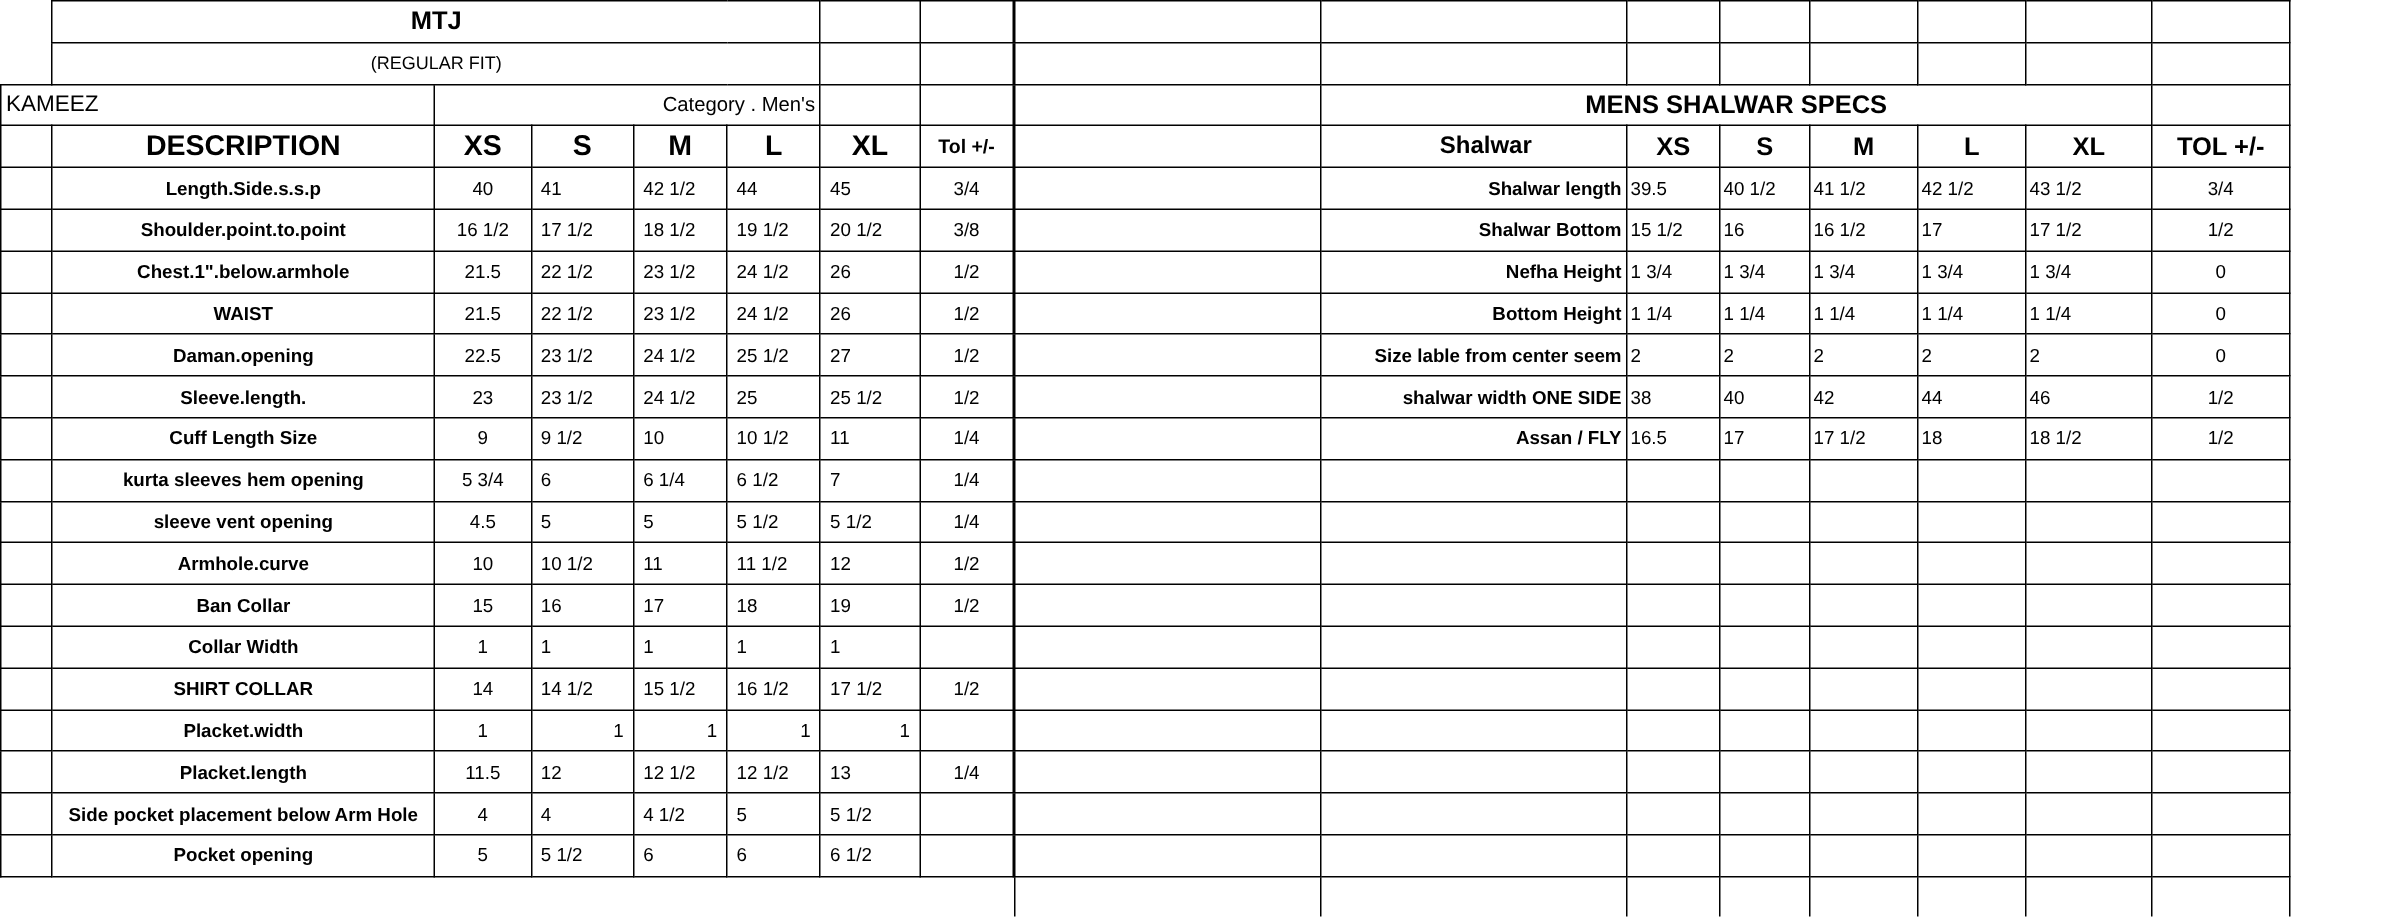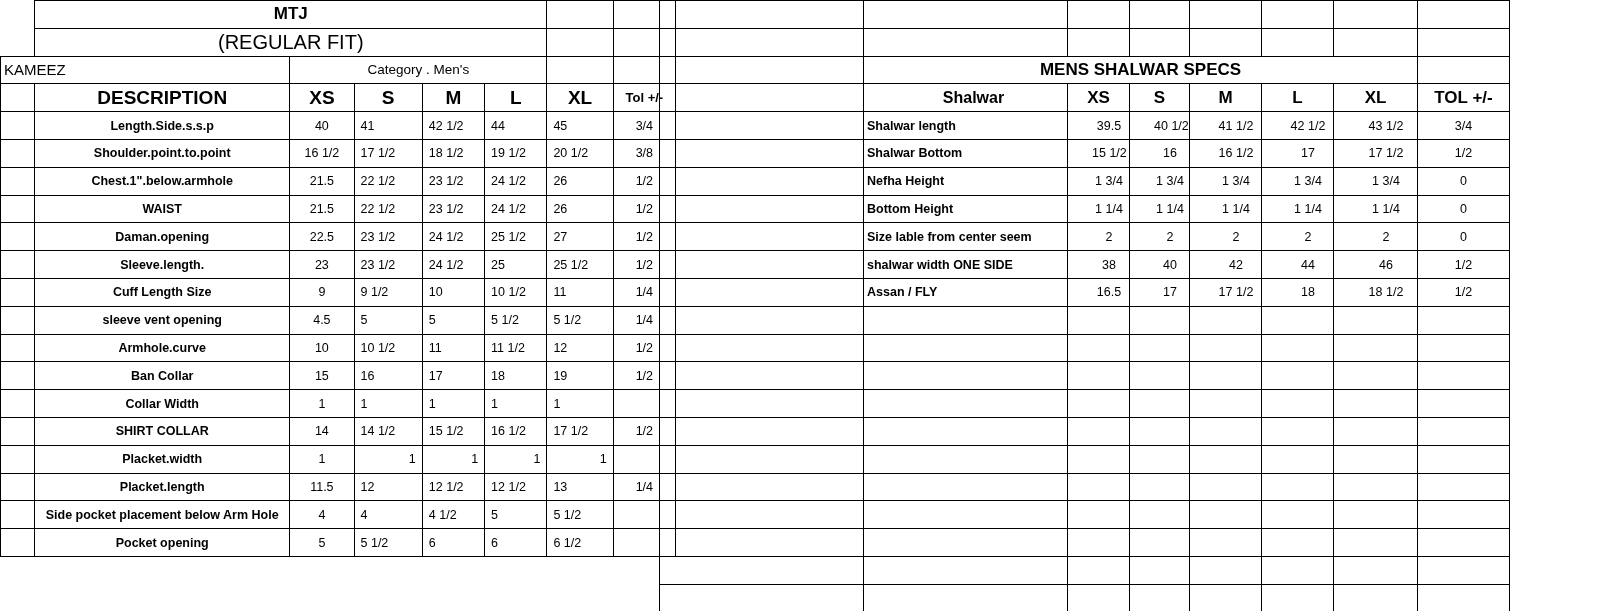--- a/index.html
+++ b/index.html
@@ -50,28 +50,28 @@
   .c-xl      { width: 66px; }
   .c-tol     { width: 62px; }
 
   .title-main {
     text-align: center;
     font-weight: bold;
     font-size: 17px;
   }
   .title-sub {
     text-align: center;
-    font-size: 20px;
+    font-size: 12px;
   }
   .kameez-cell {
     text-align: left;
     font-size: 15px;
   }
   .category-cell {
-    text-align: center;
+    text-align: right;
     font-size: 13.5px;
   }
   .hdr {
     text-align: center;
     font-weight: bold;
     font-size: 19px;
   }
   .hdr-size-sm { font-size: 13px; }
   .rowlabel {
     text-align: center;
@@ -89,21 +89,21 @@
   }
   .val-right {
     text-align: right;
     font-size: 12.5px;
     padding-right: 6px;
   }
 
   
   #right-table {
     position: absolute;
-    left: 659px;
+    left: 676px;
     top: 0;
     width: 924px;
   }
   .r-gap    { width: 204px; }
   .r-desc   { width: 204px; }
   .r-xs     { width: 62px; }
   .r-s      { width: 60px; }
   .r-m      { width: 72px; }
   .r-l      { width: 72px; }
   .r-xl     { width: 84px; }
@@ -120,28 +120,28 @@
     font-weight: bold;
     font-size: 17px;
   }
   .rt-hdr-shalwar {
     text-align: center;
     font-weight: bold;
     font-size: 16px;
     padding-left: 19px;
   }
   .rt-rowlabel {
-    text-align: left;
+    text-align: right;
     font-weight: bold;
     font-size: 12.5px;
   }
   .rt-val {
-    text-align: center;
+    text-align: left;
     font-size: 12.5px;
-    padding-left: 24px;
+    padding-left: 2px;
   }
   .rt-val-center {
     text-align: center;
     font-size: 12.5px;
   }
 </style>
 </head>
 <body>
 
 <div class="sheet">
@@ -252,20 +252,30 @@
         <td class="val">1/2</td>
       </tr>
       <tr>
         <td></td>
         <td class="rowlabel">Cuff Length Size</td>
         <td class="val">9</td>
         <td class="val-left">9 1/2</td>
         <td class="val-left">10</td>
         <td class="val-left">10 1/2</td>
         <td class="val-left">11</td>
+        <td class="val">1/4</td>
+      </tr>
+      <tr>
+        <td></td>
+        <td class="rowlabel">kurta sleeves hem opening</td>
+        <td class="val">5 3/4</td>
+        <td class="val-left">6</td>
+        <td class="val-left">6 1/4</td>
+        <td class="val-left">6 1/2</td>
+        <td class="val-left">7</td>
         <td class="val">1/4</td>
       </tr>
       <tr>
         <td></td>
         <td class="rowlabel">sleeve vent opening</td>
         <td class="val">4.5</td>
         <td class="val-left">5</td>
         <td class="val-left">5</td>
         <td class="val-left">5 1/2</td>
         <td class="val-left">5 1/2</td>

